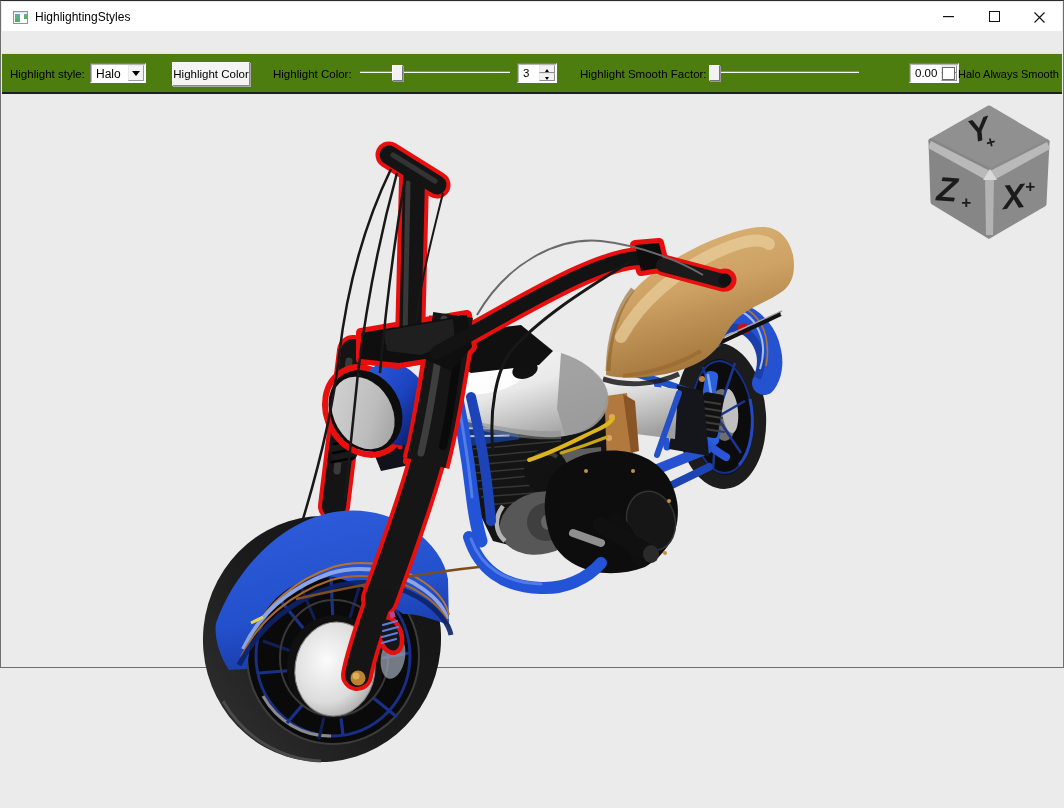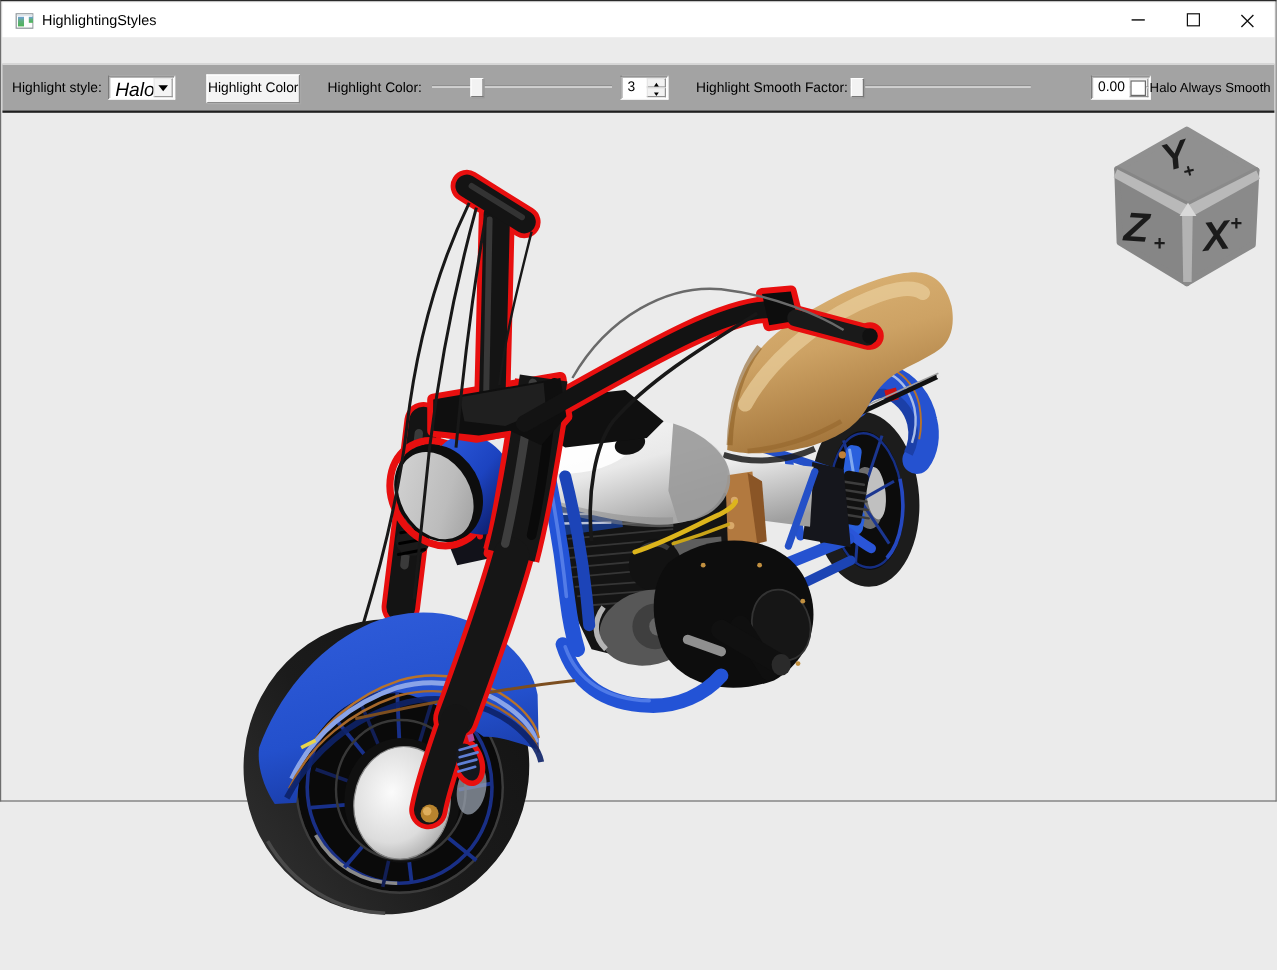--- a/index.html
+++ b/index.html
@@ -6,26 +6,26 @@
   html,body { width:1064px; height:808px; overflow:hidden; }
   body { font-family:"Liberation Sans", sans-serif; background:#ebebeb; position:relative; }
   .win { position:absolute; left:0; top:0; width:1064px; height:668px;
          border-left:1px solid #6e6e6e; border-right:1px solid #6e6e6e; border-bottom:1px solid #6e6e6e; border-top:1px solid #2a2a2a; }
   .titlebar { position:absolute; left:1px; right:1px; top:1px; height:29px; background:#ffffff; }
   .appicon { position:absolute; left:10px; top:7px; width:16px; height:16px; }
   .title { position:absolute; left:33px; top:8px; font-size:12px; color:#000; }
   .winbtn { position:absolute; top:0; height:29px; width:46px; }
   .menubar { position:absolute; left:1px; right:1px; top:30px; height:22px; background:#f0f0f0;margin-top:45px; }
   .menubar span { position:absolute; left:5px; top:3px; font-size:11.5px; color:#000; }
-  .toolbar { position:absolute; left:1px; right:1px; top:52px; height:39px; background:#a3a3a3; border-top:1px solid #e3e3e3; }
+  .toolbar { position:absolute; left:1px; right:1px; top:52px; height:39px; background:#4d7c0f; border-top:1px solid #e3e3e3; }
   .tlabel { position:absolute; font-size:11.5px; color:#000; top:14px; }
   .combo { position:absolute; left:88px; top:9px; width:56px; height:20px; background:#fff;
            border-top:1px solid #7b7b7b; border-left:1px solid #7b7b7b; border-bottom:1px solid #fcfcfc; border-right:1px solid #fcfcfc;
            box-shadow:inset 1px 1px 0 #b6b6b6; }
-  .combo .txt { position:absolute; left:5px; top:3px; font-size:16px;font-style:italic; }
+  .combo .txt { position:absolute; left:5px; top:3px; font-size:12px; }
   .combo .arrowbox { position:absolute; right:1px; top:1px; width:16px; height:16px; background:#f4f4f4;
            border:1px solid #e8e8e8; border-right-color:#9a9a9a; border-bottom-color:#9a9a9a; }
   .combo .arrowbox:after { content:""; position:absolute; left:3px; top:5px; width:0; height:0;
            border-left:4px solid transparent; border-right:4px solid transparent; border-top:5px solid #000; }
   .pushbtn { position:absolute; left:170px; top:8px; width:78px; height:24px; background:#f4f4f4; white-space:nowrap;
            border-top:1px solid #fff; border-left:1px solid #fff; border-right:1px solid #8a8a8a; border-bottom:1px solid #8a8a8a;
            box-shadow:1px 1px 0 #a8a8a8; font-size:11.5px; text-align:center; line-height:22px; color:#000; }
   .slider { position:absolute; top:0; height:40px; }
   .groove { position:absolute; top:17px; height:2px; background:#8a8a8a; border-bottom:1px solid #f8f8f8; }
   .handle { position:absolute; top:11px; width:11px; height:16px; background:#f2f2f2;

